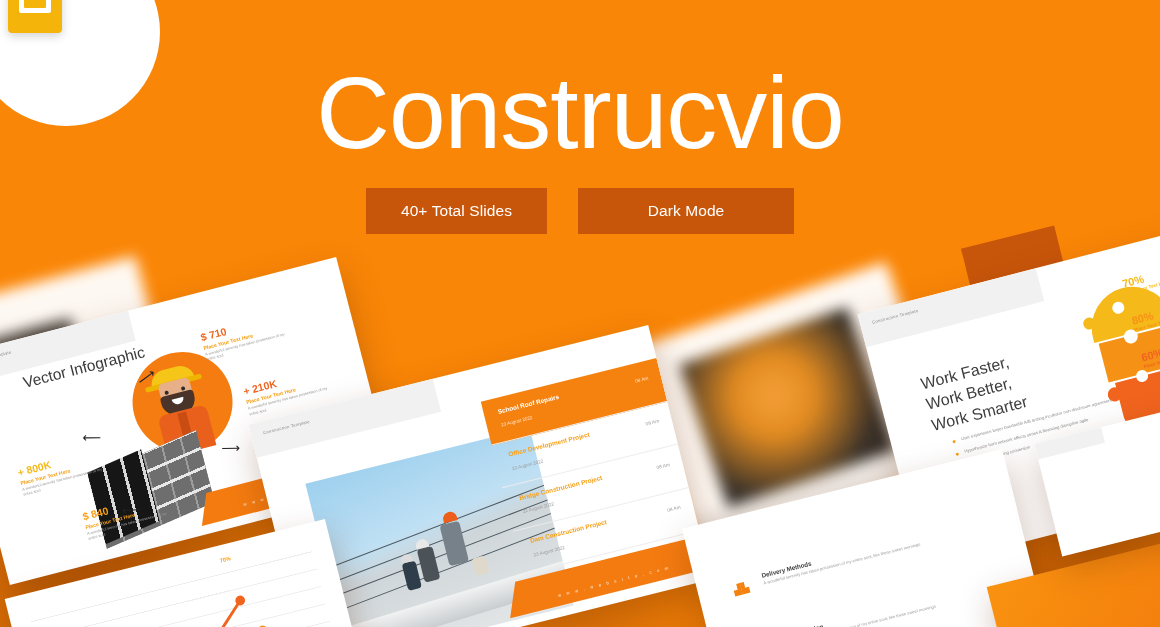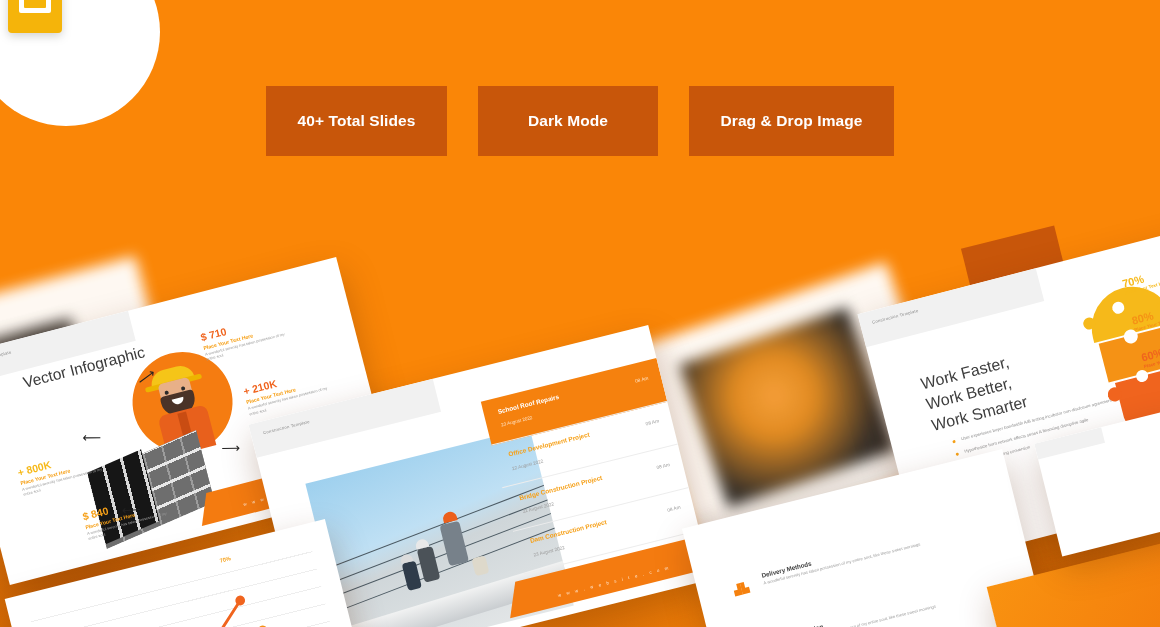--- a/index.html
+++ b/index.html
@@ -33,25 +33,25 @@
   .hero { position:absolute; left:0; right:0; top:62px; text-align:center; z-index:50; }
   .hero-title {
     font-size:102px; line-height:1.0; font-weight:400; color:#ffffff;
     letter-spacing:-1px;
   }
   .hero-sub {
     margin-top:14px; font-size:27px; font-weight:400; color:#ffffff; letter-spacing:.2px;
   }
   .badges { margin-top:24px; display:flex; justify-content:center; gap:31px; }
   .badge {
-    background:#C8560A; color:#ffffff; font-size:15.5px; font-weight:700;
-    padding:26px 0; text-align:center; letter-spacing:.1px; white-space:nowrap;
+    background:#C8560A; color:#ffffff; font-size:15.5px; font-weight:400;
+    padding:14px 0; text-align:center; letter-spacing:.1px; white-space:nowrap;
   }
   .badge.b1 { width:181px; }
-  .badge.b2 { width:180px; }
+  .badge.b2 { width:216px; }
   .badge.b3 { width:205px; }
 
   
   .card {
     position:absolute; background:#ffffff; overflow:hidden;
     box-shadow:0 14px 34px rgba(90,35,0,.28);
   }
   .card .hdr {
     position:absolute; left:0; top:0; height:13%; width:46%;
     background:#f1f1f1;
@@ -416,24 +416,24 @@
       <circle cx="245" cy="96" r="5" fill="#F6B91A"></circle>
     </svg>
     <div class="ch-lbl" style="left:66%;top:6%;">70%</div>
   </div>
 
   <div class="card" id="cardEdgeR">
     <div style="position:absolute;left:0;top:0;width:46%;height:14%;background:#f1f1f1;"></div>
   </div>
 
   <div class="hero">
+    <div class="hero-title">Construcvio</div>
     <div class="badges">
       <div class="badge b1">40+ Total Slides</div>
       <div class="badge b2">Dark Mode</div>
-      <div class="badge b3">Drag &amp; Drop Image</div>
     </div>
   </div>
 
   <div class="logo-circle">
     <svg class="slides-icon" viewBox="0 0 54 70">
       <path d="M4 0h30l20 20v46a4 4 0 0 1-4 4H4a4 4 0 0 1-4-4V4a4 4 0 0 1 4-4z" fill="#F5B40A"></path>
       <path d="M34 0l20 20H34V0z" fill="#FBD77B"></path>
       <rect x="11" y="28" width="32" height="22" rx="2" fill="#ffffff"></rect>
       <rect x="16" y="33" width="22" height="12" rx="1" fill="#F5B40A"></rect>
     </svg>

